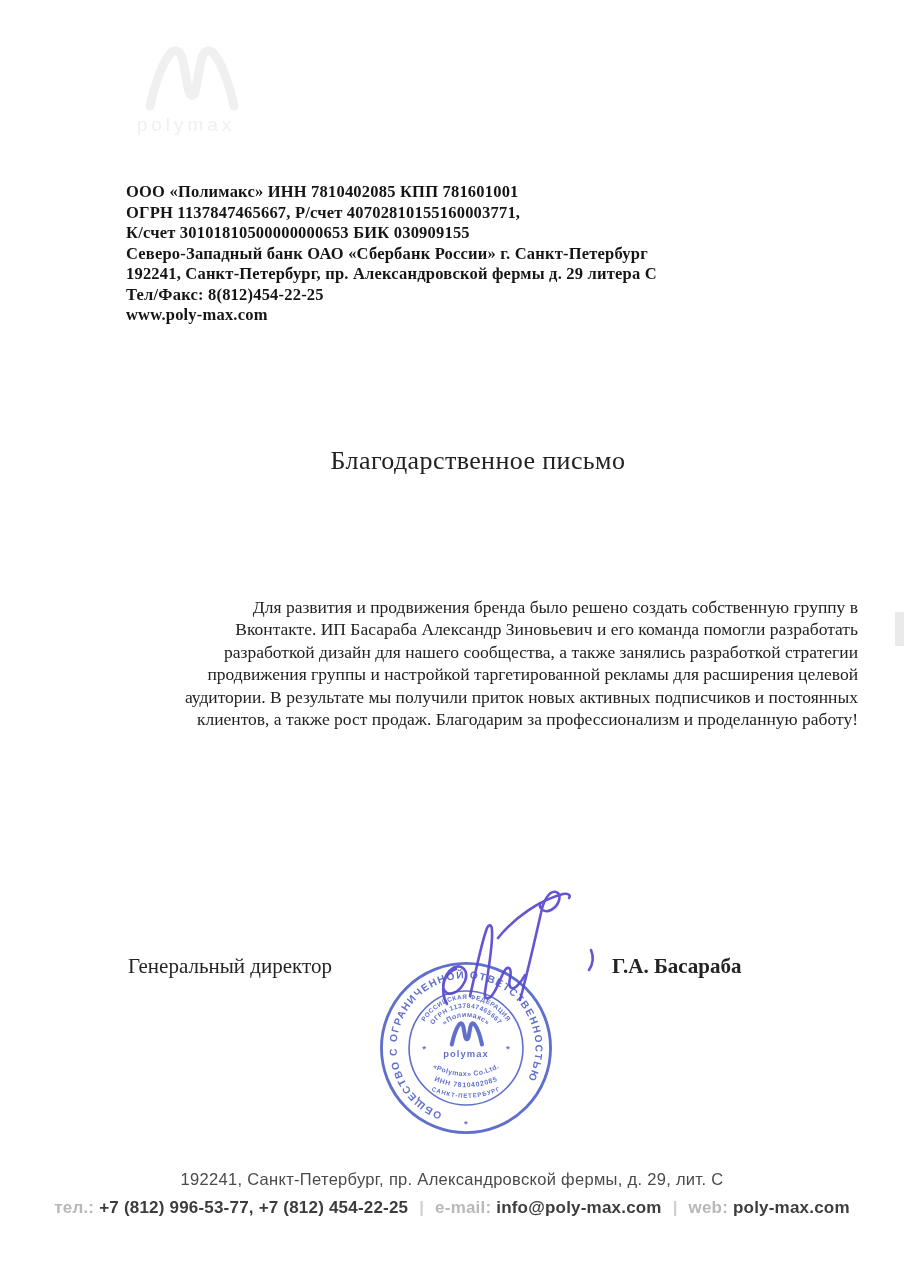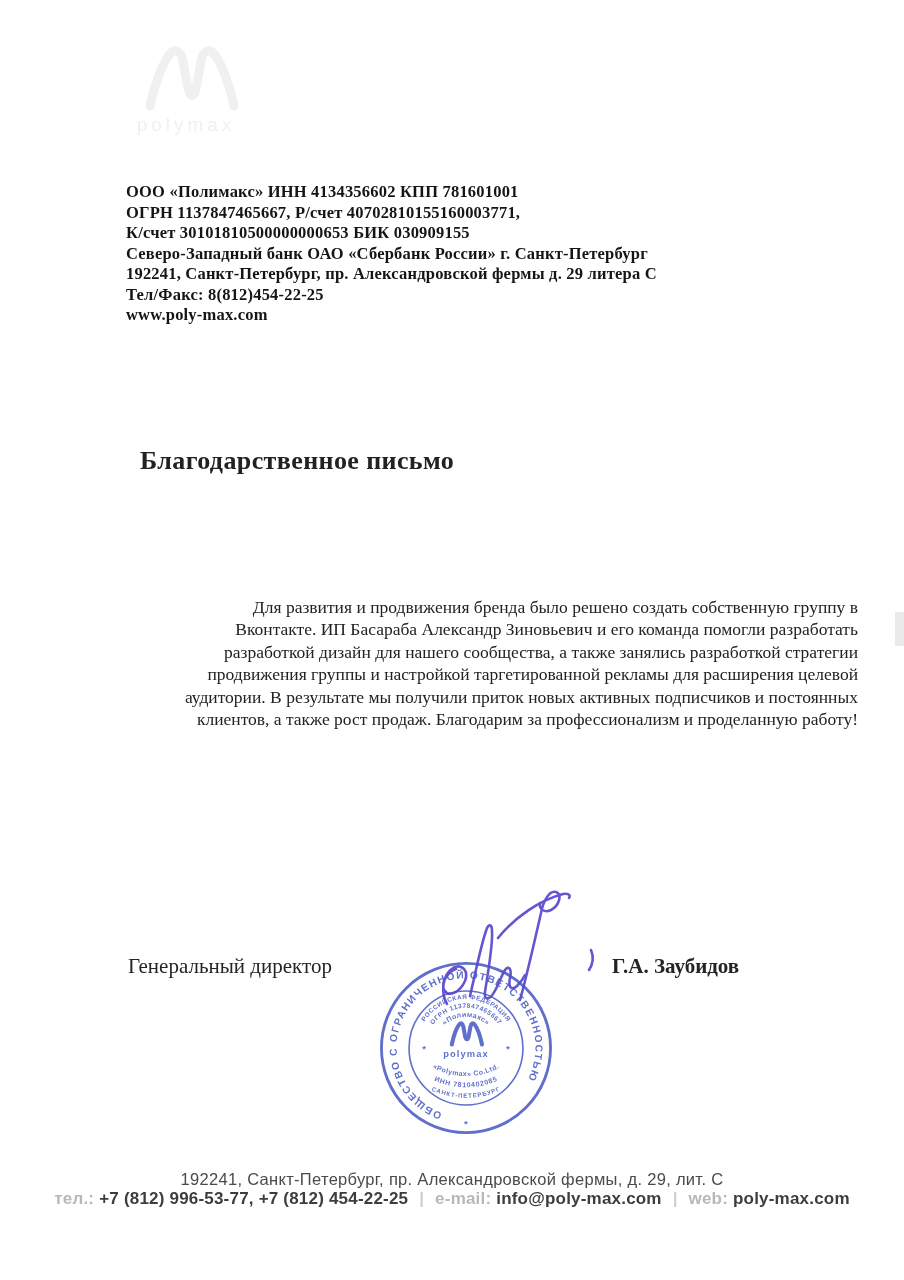--- a/index.html
+++ b/index.html
@@ -40,25 +40,25 @@
     font-size: 16.5px;
     line-height: 20.5px;
     letter-spacing: 0.2px;
     color: #151515;
     white-space: nowrap;
   }
 
   
   .title {
     position: absolute;
-    left: 140px; top: 446px;
+    left: 128px; top: 446px;
     width: 700px;
-    text-align: left;
+    text-align: center;
     font-size: 26px;
-    font-weight: bold;
+    font-weight: normal;
     letter-spacing: 0.4px;
     color: #222;
   }
 
   
   .body {
     position: absolute;
     left: 128px; top: 596px;
     width: 730px;
     font-size: 17.5px;
@@ -112,20 +112,21 @@
     position: absolute;
     left: 0; top: 1170px;
     width: 904px;
     text-align: center;
     font-family: "Liberation Sans", sans-serif;
   }
   .footer-address {
     font-size: 16.5px;
     letter-spacing: 0.3px;
     color: #4a4a4a;
+    margin-bottom: 9px;
   }
   .footer-contacts {
     font-size: 17px;
     letter-spacing: 0.2px;
     color: #3d3d3d;
     font-weight: bold;
   }
   .footer-contacts .lbl { color: #b8b8b8; }
   .footer-contacts .sep { color: #cfcfcf; padding: 0 6px; }
 
@@ -144,42 +145,42 @@
 <div class="page">
 
   <div class="watermark">
     <svg width="190" height="115" viewBox="0 0 190 115">
       <path d="M 62,78 C 66,58 74,36 82,26 C 87,20 93,23 95,33 L 100,60 C 102,70 106,70 108,60 L 113,33 C 115,23 121,20 126,26 C 134,36 142,58 146,78" fill="none" stroke="#f0f0f0" stroke-width="9" stroke-linecap="round"></path>
     </svg>
     <div class="wm-word">polymax</div>
   </div>
 
   <div class="header">
-    <div class="hline">ООО «Полимакс» ИНН 4134356602 КПП 781601001</div>
+    <div class="hline">ООО «Полимакс» ИНН 7810402085 КПП 781601001</div>
     <div class="hline">ОГРН 1137847465667, Р/счет 40702810155160003771,</div>
     <div class="hline">К/счет 30101810500000000653 БИК 030909155</div>
     <div class="hline">Северо-Западный банк ОАО «Сбербанк России» г. Санкт-Петербург</div>
     <div class="hline">192241, Санкт-Петербург, пр. Александровской фермы д. 29 литера С</div>
     <div class="hline">Тел/Факс: 8(812)454-22-25</div>
     <div class="hline">www.poly-max.com</div>
   </div>
 
   <h1 class="title">Благодарственное письмо</h1>
 
   <div class="body">
     <div class="line indent">Для развития и продвижения бренда было решено создать собственную группу в</div>
     <div class="line">Вконтакте. ИП Басараба Александр Зиновьевич и его команда помогли разработать</div>
     <div class="line">разработкой дизайн для нашего сообщества, а также занялись разработкой стратегии</div>
     <div class="line">продвижения группы и настройкой таргетированной рекламы для расширения целевой</div>
     <div class="line">аудитории. В результате мы получили приток новых активных подписчиков и постоянных</div>
     <div class="line">клиентов, а также рост продаж. Благодарим за профессионализм и проделанную работу!</div>
   </div>
 
   <div class="sign-role">Генеральный директор</div>
-  <div class="sign-name">Г.А. Заубидов</div>
+  <div class="sign-name">Г.А. Басараба</div>
 
   <svg class="stamp" viewBox="0 0 200 200">
     <defs>
       <path id="arc-outer" d="M 73.3,173 A 78,78 0 1 1 126.7,173" fill="none"></path>
       <path id="arc-country" d="M 47.1,115 A 55,55 0 1 1 152.9,115" fill="none"></path>
       <path id="arc-ogrn" d="M 57.6,115 A 45,45 0 1 1 142.4,115" fill="none"></path>
       <path id="arc-brandru" d="M 67.1,112 A 35,35 0 1 1 132.9,112" fill="none"></path>
       <path id="arc-branden" d="M 62,122 A 80,80 0 0 0 138,122" fill="none"></path>
       <path id="arc-inn" d="M 55,132 A 90,90 0 0 0 145,132" fill="none"></path>
       <path id="arc-city" d="M 52,143 A 95,95 0 0 0 148,143" fill="none"></path>

